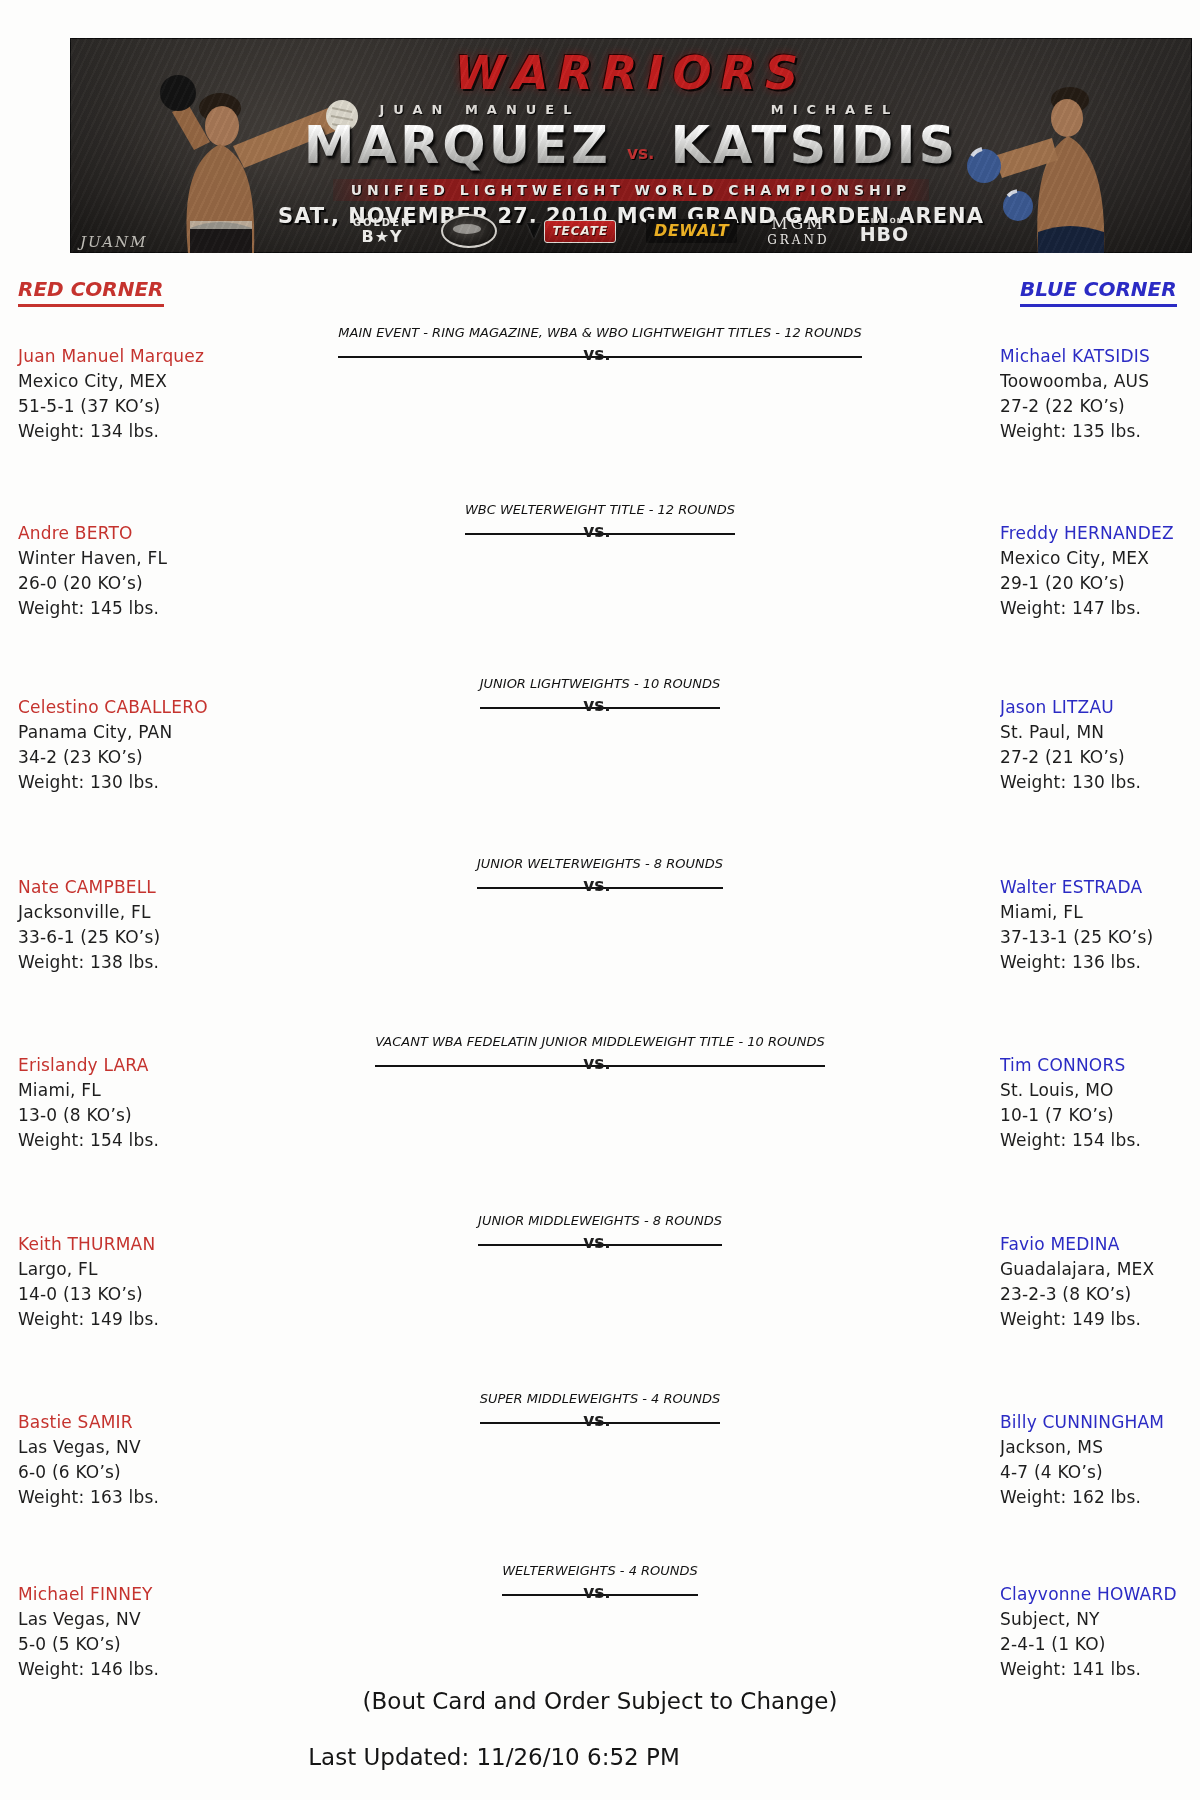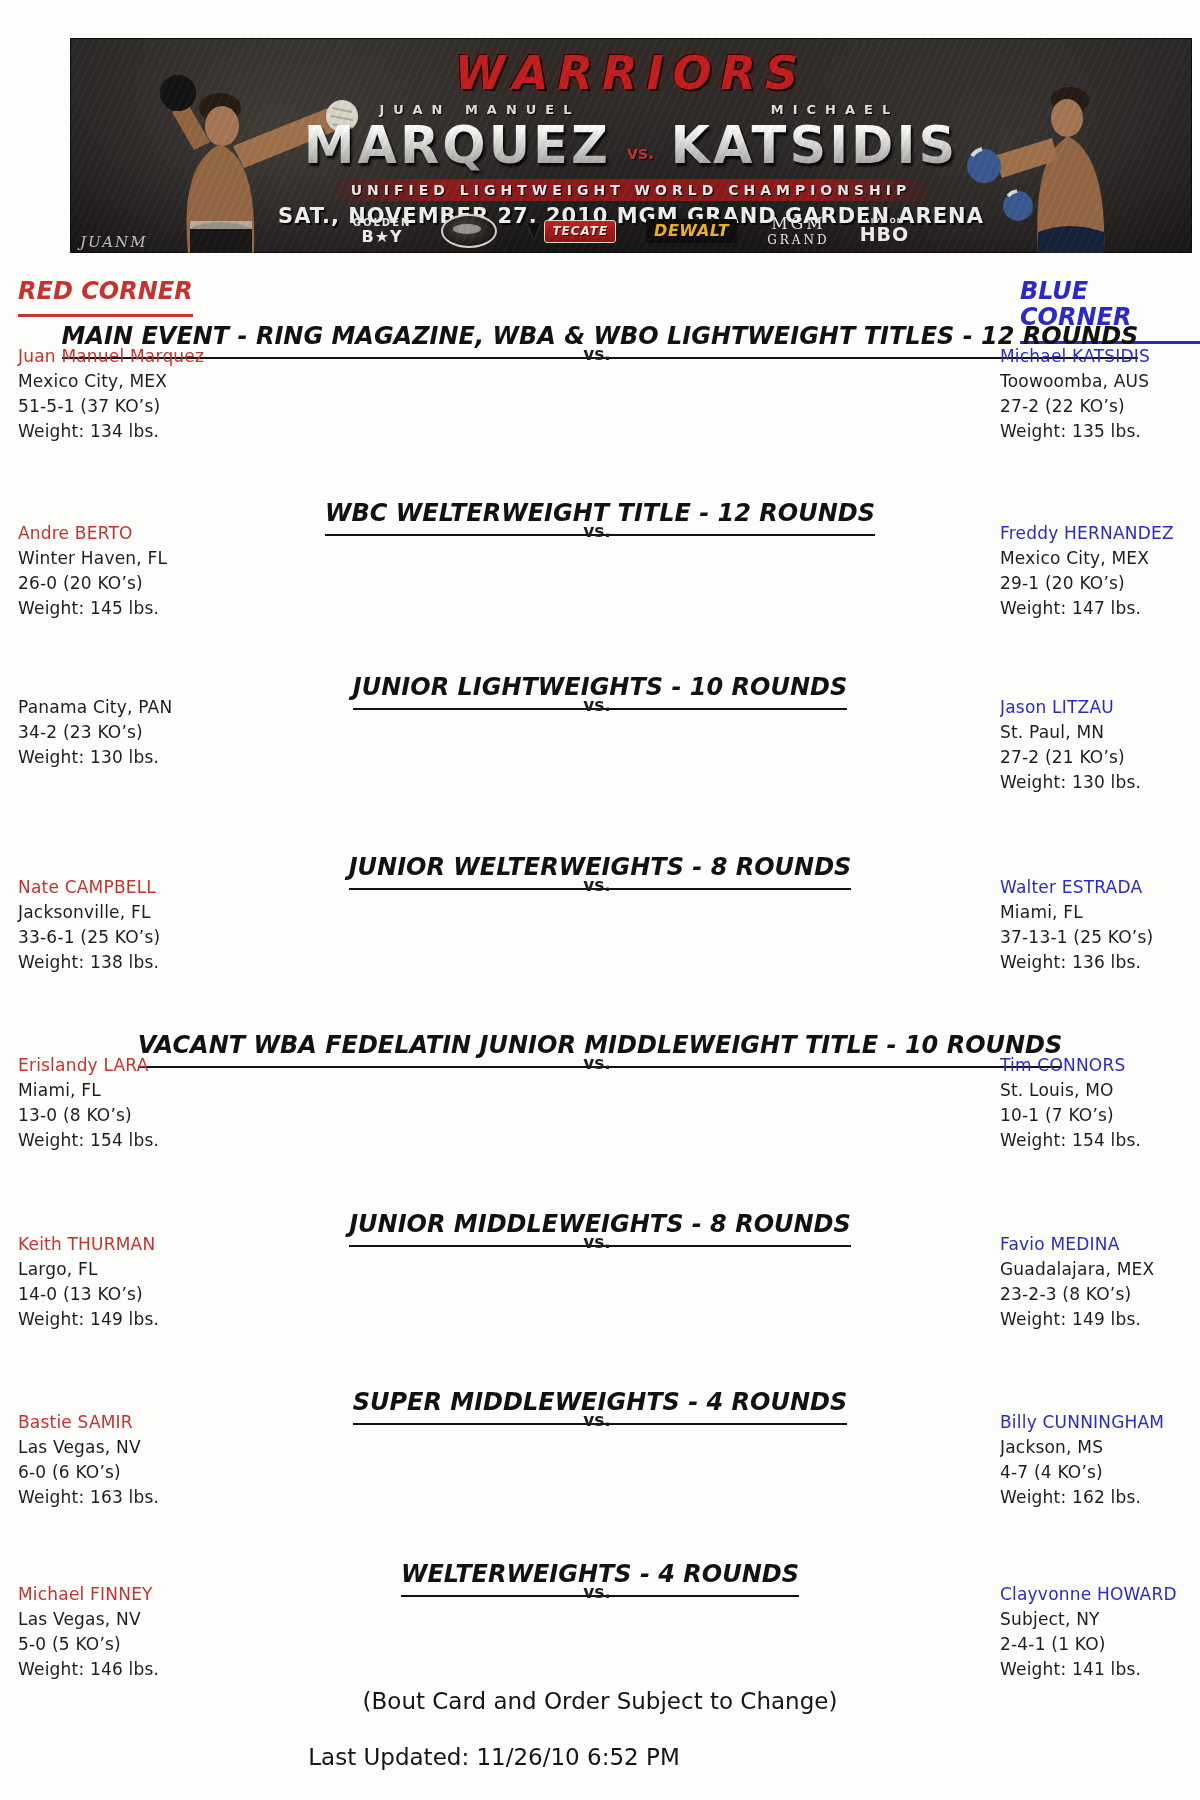--- a/index.html
+++ b/index.html
@@ -60,28 +60,28 @@
       text-shadow:1px 1px 0 #3d0505;}
   .dewalt{background:#0e0d0c;padding:4px 8px;border-radius:2px;}
   .dewalt span{font-size:16px;font-weight:bold;letter-spacing:.5px;color:#f0b323;font-style:italic;}
   .mgm-top{font-family:"DejaVu Serif",serif;font-size:16px;letter-spacing:3px;color:#efedea;}
   .mgm-bottom{font-family:"DejaVu Serif",serif;font-size:12px;letter-spacing:3px;color:#efedea;margin-top:2px;}
   .hbo-top{font-size:7px;font-weight:bold;letter-spacing:1px;color:#e8e6e2;}
   .hbo-bottom{font-size:19px;font-weight:bold;letter-spacing:1px;color:#f2f1ef;margin-top:0px;}
   .photo-caption{position:absolute;left:10px;bottom:2px;font-family:"DejaVu Serif",serif;
       font-size:15px;letter-spacing:2px;color:rgba(235,232,225,.8);font-style:italic;}
   
-  .corner-header{position:absolute;font-size:24px;font-weight:bold;font-style:italic;
-      padding-bottom:10px;border-bottom:3px solid;line-height:1.1;}
+  .corner-header{position:absolute;font-size:20px;font-weight:bold;font-style:italic;
+      padding-bottom:4px;border-bottom:3px solid;line-height:1.1;}
   .corner-header.red{left:18px;top:278px;color:var(--red);border-color:var(--red);}
   .corner-header.blue{left:1020px;top:278px;color:var(--blue);border-color:var(--blue);}
   .bout{position:absolute;left:0;width:1200px;height:130px;}
   .bout-title{position:absolute;left:0;top:0;width:1200px;text-align:center;}
-  .bout-title span{font-size:24px;font-weight:bold;font-style:italic;color:#121212;
-      border-bottom:2.5px solid #121212;padding-bottom:7px;letter-spacing:0px;}
+  .bout-title span{font-size:13px;font-weight:normal;font-style:italic;color:#121212;
+      border-bottom:2.5px solid #121212;padding-bottom:16px;letter-spacing:0px;}
   .fighter{position:absolute;top:22px;font-size:17px;font-weight:normal;line-height:25px;color:#1d1d1d;
       letter-spacing:.2px;white-space:nowrap;}
   .fighter.red{left:18px;width:360px;}
   .fighter.blue{left:1000px;width:200px;overflow:hidden;}
   .f-name.red{color:var(--red);}
   .f-name.blue{color:var(--blue);}
   .vs-label{position:absolute;top:22px;left:537px;width:120px;text-align:center;
       font-size:17px;font-weight:bold;color:#1d1d1d;}
   .footer-note{position:absolute;left:0;top:1688px;width:1200px;text-align:center;
       font-size:23px;color:#151515;}
@@ -191,20 +191,21 @@
       <div class="f-name blue">Freddy HERNANDEZ</div>
       <div>Mexico City, MEX</div>
       <div>29-1 (20 KO’s)</div>
       <div>Weight: 147 lbs.</div>
     </div>
   </div>
 
   <div class="bout" style="top:673px">
     <div class="bout-title"><span>JUNIOR LIGHTWEIGHTS - 10 ROUNDS</span></div>
     <div class="fighter red">
+      <div class="f-name red">Celestino CABALLERO</div>
       <div>Panama City, PAN</div>
       <div>34-2 (23 KO’s)</div>
       <div>Weight: 130 lbs.</div>
     </div>
     <div class="vs-label">vs.</div>
     <div class="fighter blue">
       <div class="f-name blue">Jason LITZAU</div>
       <div>St. Paul, MN</div>
       <div>27-2 (21 KO’s)</div>
       <div>Weight: 130 lbs.</div>

